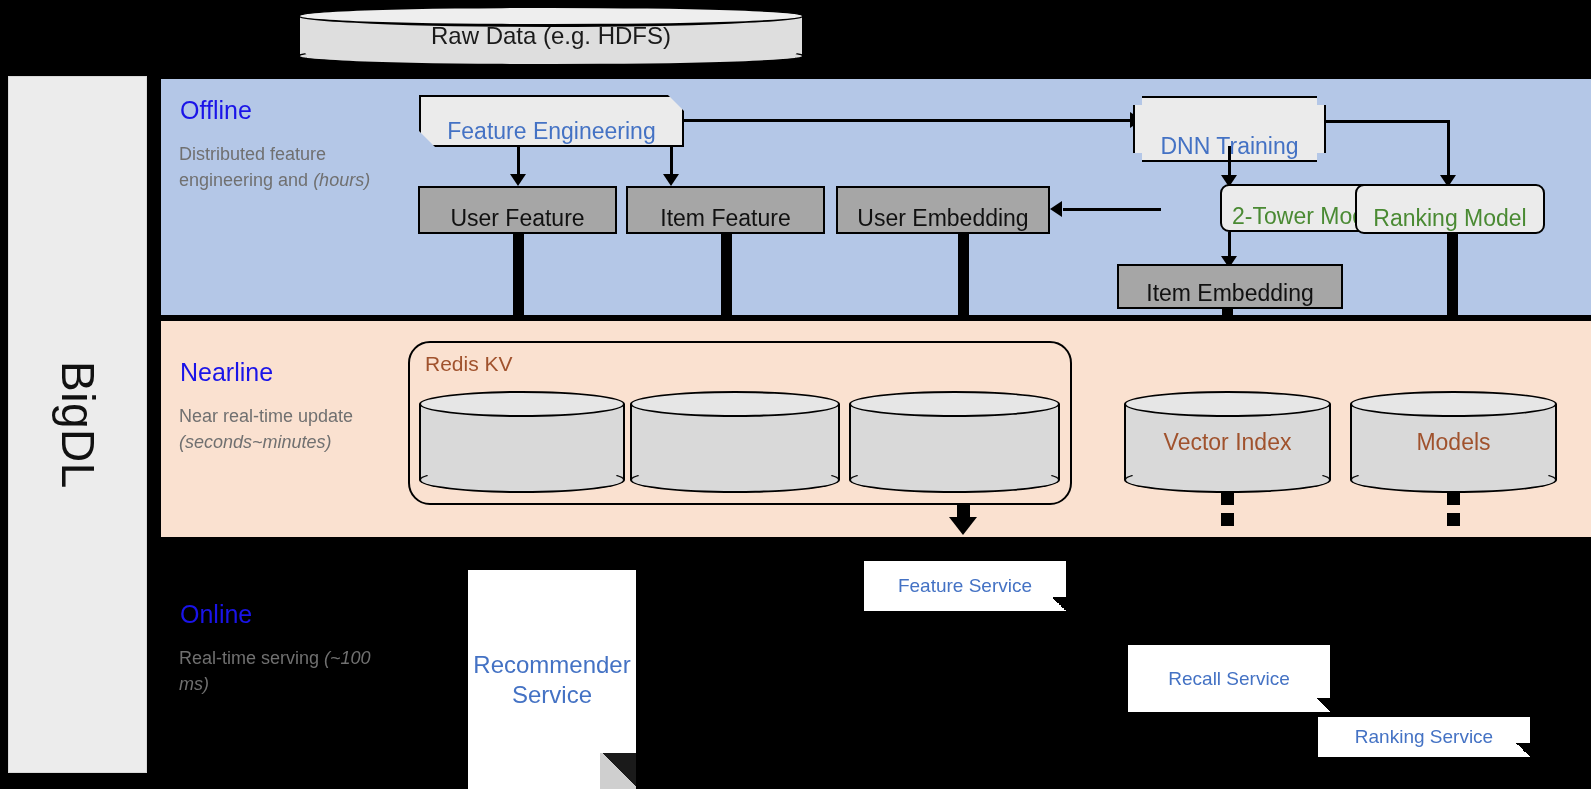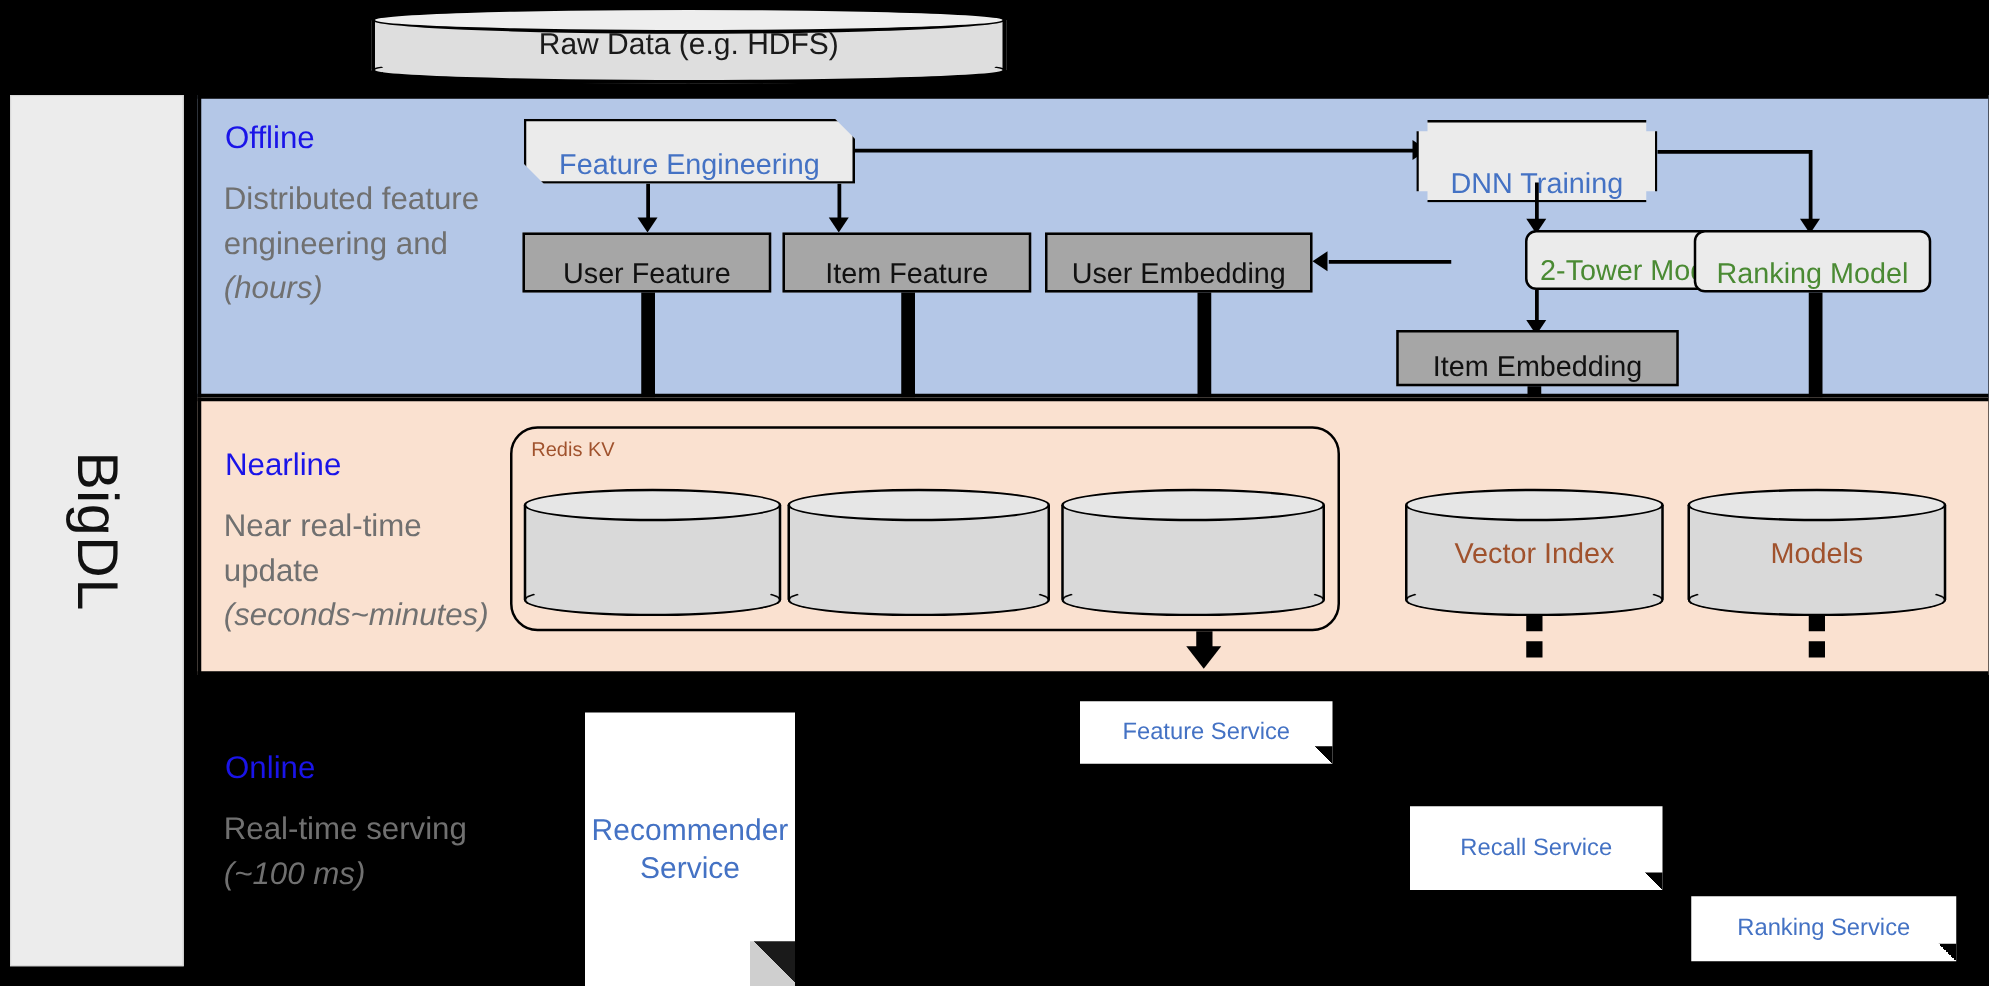--- a/index.html
+++ b/index.html
@@ -49,21 +49,21 @@
   .band.online   { top: 540px; height: 249px; background: #000000; border: none; }
 
   .band-title {
     position: absolute;
     font-size: 25px;
     color: #1a14e8;
     font-family: "Liberation Sans", sans-serif;
   }
   .band-desc {
     position: absolute;
-    font-size: 25px;
+    font-size: 18px;
     line-height: 1.42;
     color: #707070;
     width: 215px;
     font-family: "Liberation Sans", sans-serif;
   }
   .band-desc em { font-style: italic; }
 
   
   .node {
     position: absolute;
@@ -167,21 +167,21 @@
     position: absolute;
     left: 408px; top: 341px;
     width: 664px; height: 164px;
     border: 2.5px solid #000;
     border-radius: 22px;
     background: transparent;
   }
   .redis-label {
     position: absolute;
     left: 425px; top: 352px;
-    font-size: 16px;
+    font-size: 21px;
     color: #a0522d;
     font-family: "Liberation Sans", sans-serif;
   }
 
   
   .note {
     position: absolute;
     background: #ffffff;
     display: flex; align-items: center; justify-content: center;
     text-align: center;
@@ -381,18 +381,18 @@
   <div class="note" style="left:864px; top:561px; width:202px; height:50px;">
     <span>Feature Service</span>
     <span class="fold"></span>
   </div>
 
   <div class="note" style="left:1128px; top:645px; width:202px; height:67px;">
     <span>Recall Service</span>
     <span class="fold"></span>
   </div>
 
-  <div class="note" style="left:1353px; top:717px; width:212px; height:52px;">
+  <div class="note" style="left:1318px; top:717px; width:212px; height:40px;">
     <span>Ranking Service</span>
     <span class="fold"></span>
   </div>
 
 </div>
 
 </body></html>

